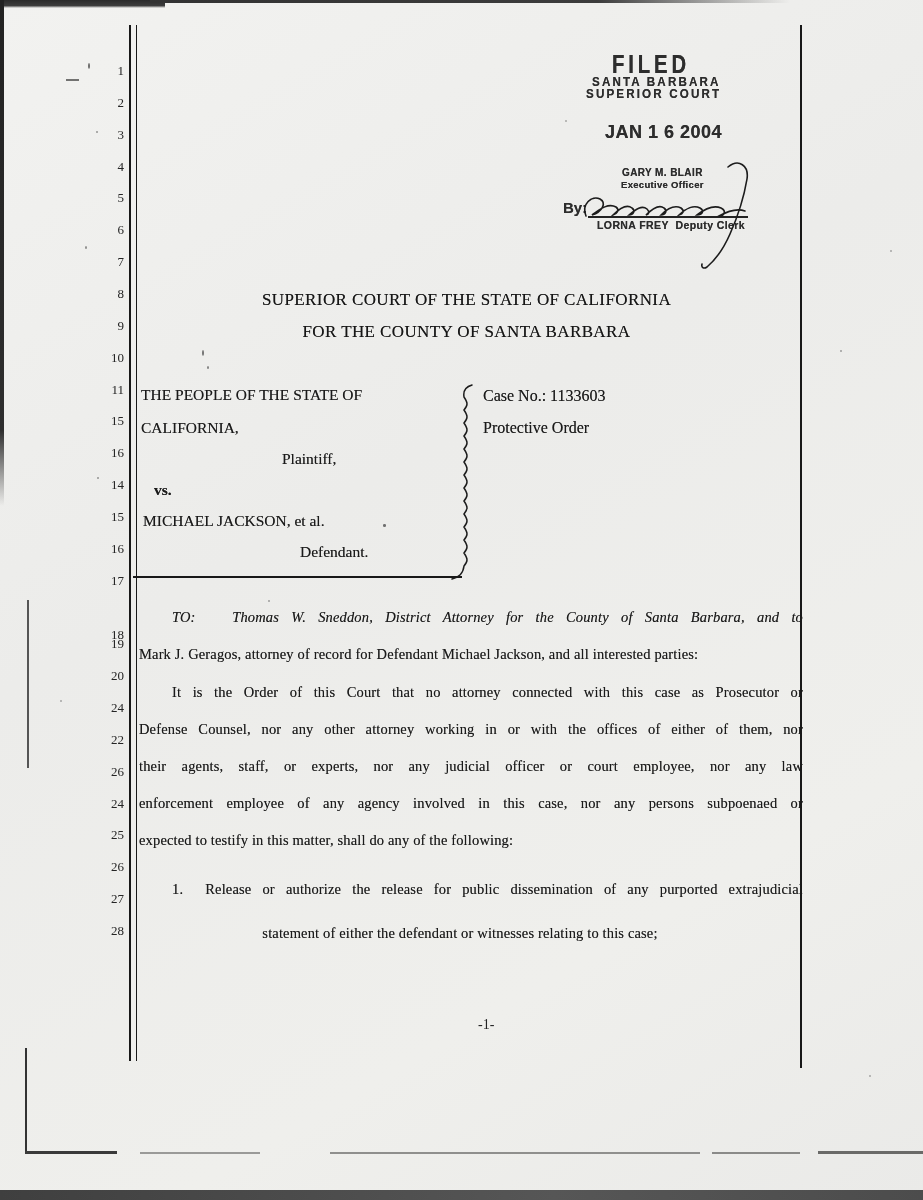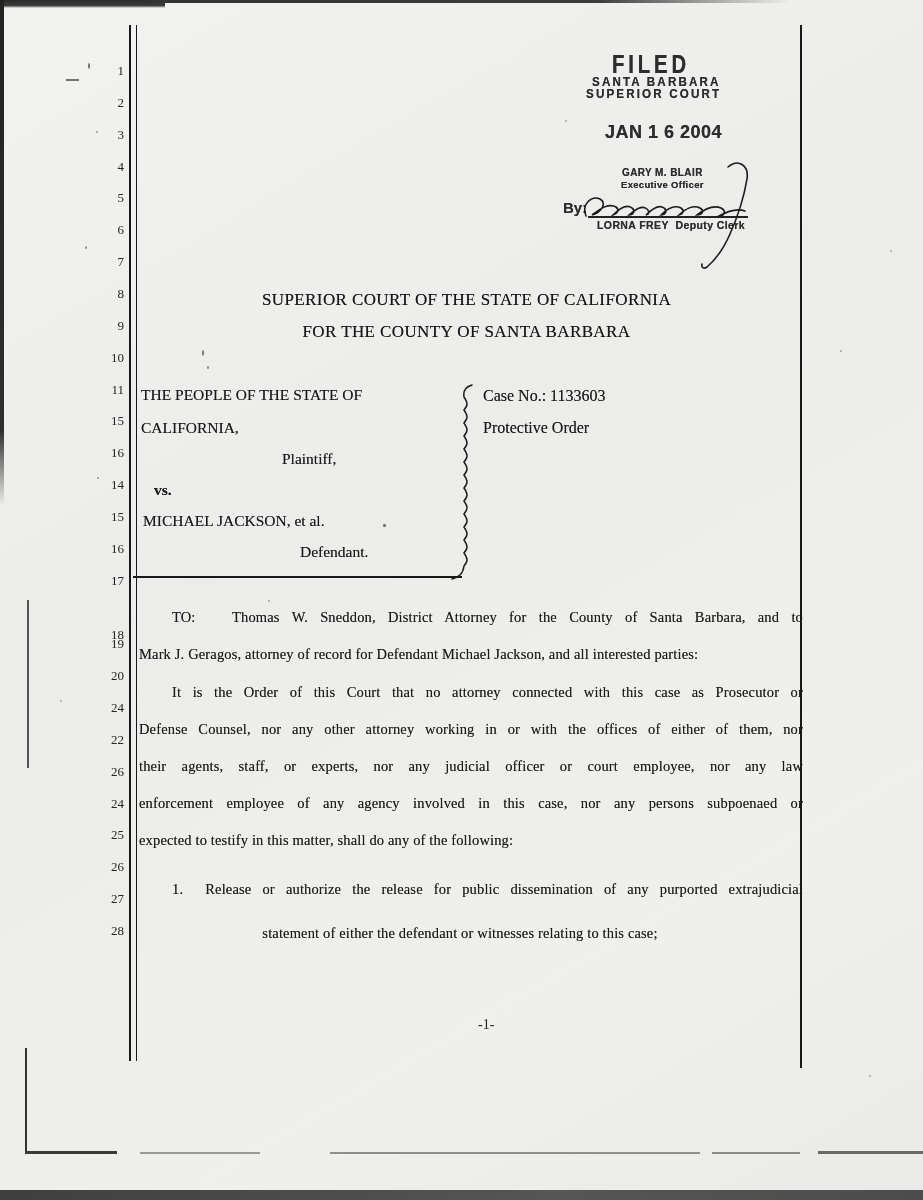--- a/index.html
+++ b/index.html
@@ -102,21 +102,21 @@
              c4,6 4,8 0,13 c4,6 4,8 0,13 c4,6 4,8 0,13 c4,6 4,8 0,13
              c4,6 4,8 0,13 c4,6 4,8 0,13 c4,6 4,8 0,13 c4,6 4,8 0,13
              c4,6 4,8 0,13 c4,6 4,8 0,13 c4,6 4,8 0,13 c4,6 4,8 0,13
              c4,6 4,8 0,13 c-1,8 -5,11 -12,13"></path>
   </svg>
 
   <div class="cap" style="left:483px;top:387px;font-size:16px;">Case No.: 1133603</div>
   <div class="cap" style="left:483px;top:419px;font-size:16px;">Protective Order</div>
 
   <div id="body-text">
-      <div class="body-line jl" style="left: 172px; top: 608px; width: 631px;">TO:&nbsp;&nbsp; Thomas W. Sneddon, District Attorney for the County of Santa Barbara, and to</div>
+      <div class="body-line jl" style="left: 172px; top: 608px; width: 631px; font-style: italic;">TO:&nbsp;&nbsp; Thomas W. Sneddon, District Attorney for the County of Santa Barbara, and to</div>
       <div class="body-line" style="left: 139px; top: 645px; width: 640px;">Mark J. Geragos, attorney of record for Defendant Michael Jackson, and all interested parties:</div>
       <div class="body-line jl" style="left: 172px; top: 683px; width: 631px;">It is the Order of this Court that no attorney connected with this case as Prosecutor or</div>
       <div class="body-line jl" style="left: 139px; top: 720px; width: 664px;">Defense Counsel, nor any other attorney working in or with the offices of either of them, nor</div>
       <div class="body-line jl" style="left: 139px; top: 757px; width: 664px;">their agents, staff, or experts, nor any judicial officer or court employee, nor any law</div>
       <div class="body-line jl" style="left: 139px; top: 794px; width: 664px;">enforcement employee of any agency involved in this case, nor any persons subpoenaed or</div>
       <div class="body-line" style="left: 139px; top: 831px; width: 520px;">expected to testify in this matter, shall do any of the following:</div>
       <div class="body-line jl" style="left: 172px; top: 880px; width: 631px;">1.&nbsp;&nbsp;Release or authorize the release for public dissemination of any purported extrajudicial</div>
       <div class="body-line" style="left: 200px; top: 924px; width: 520px; text-align: center;">statement of either the defendant or witnesses relating to this case;</div>
     </div>
 

